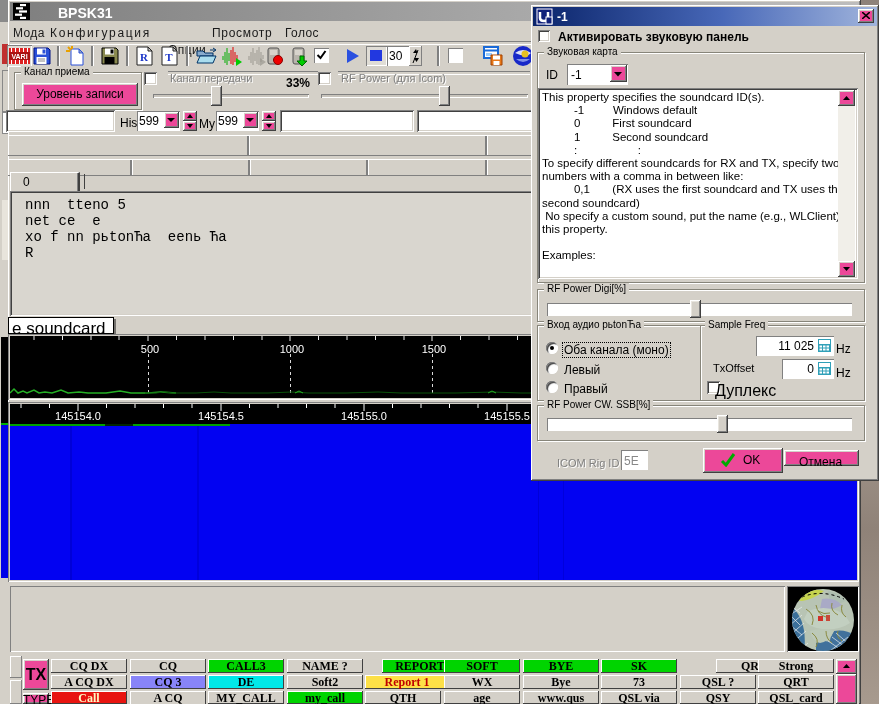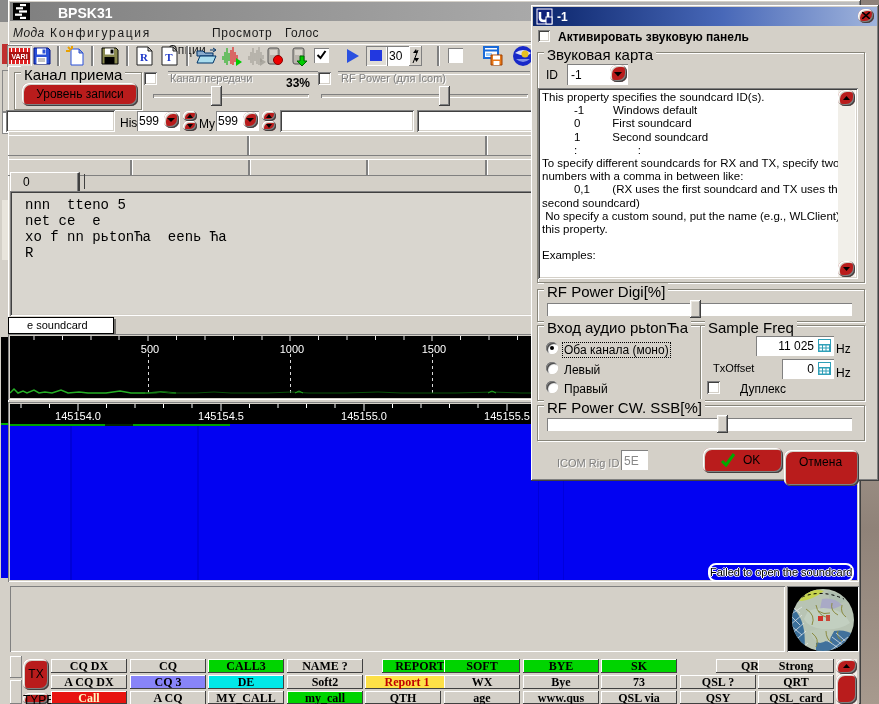--- a/index.html
+++ b/index.html
@@ -2,22 +2,22 @@
 <html><head><meta charset="utf-8"><style>
 html,body{margin:0;padding:0;}
 body{width:879px;height:704px;overflow:hidden;position:relative;
  font-family:"Liberation Sans",sans-serif;font-size:11px;color:#000;background:#d4d0c8;}
 .abs{position:absolute;}
 .raised{box-shadow:inset -1px -1px 0 #404040,inset 1px 1px 0 #fff,inset -2px -2px 0 #808080,inset 2px 2px 0 #d4d0c8;background:#d4d0c8;}
 .raised1{box-shadow:inset -1px -1px 0 #808080,inset 1px 1px 0 #fff;background:#d4d0c8;}
 .sunken{box-shadow:inset 1px 1px 0 #808080,inset -1px -1px 0 #fff,inset 2px 2px 0 #404040,inset -2px -2px 0 #d4d0c8;background:#fff;}
 .sunken1{box-shadow:inset 1px 1px 0 #808080,inset -1px -1px 0 #fff;background:#fff;}
 .gb{position:absolute;border:1px solid #87857a;box-shadow:1px 1px 0 #fff,inset 1px 1px 0 #fff;}
-.gbl{position:absolute;background:#d4d0c8;padding:0 3px;top:-7px;font-size:15px;}
-.btn{box-shadow:inset -1px -1px 0 #404040,inset 1px 1px 0 #fff,inset -2px -2px 0 #808080,inset 2px 2px 0 #d4d0c8;background:#b91c1c;text-align:center;border-radius:7px;}
+.gbl{position:absolute;background:#d4d0c8;padding:0 3px;top:-7px;font-size:10px;}
+.btn{box-shadow:inset -1px -1px 0 #404040,inset 1px 1px 0 #fff,inset -2px -2px 0 #808080,inset 2px 2px 0 #d4d0c8;background:#ec4899;text-align:center;}
 .cb{position:absolute;width:11px;height:11px;background:#fff;box-shadow:inset 1px 1px 0 #808080,inset -1px -1px 0 #fff,inset 2px 2px 0 #404040,inset -2px -2px 0 #d4d0c8;}
 .gray{color:#808080;text-shadow:1px 1px 0 #fff;}
 .sep{position:absolute;width:2px;background:#808080;box-shadow:1px 0 0 #fff;}
 .mac{position:absolute;height:14px;box-shadow:inset -1px -1px 0 #404040,inset 1px 1px 0 #fff;background:#d4d0c8;
  font-family:"Liberation Serif",serif;font-weight:bold;font-size:12px;text-align:center;line-height:14px;}
 </style></head>
 <body>
 
 <div class="abs" style="left:861px;top:0;width:18px;height:704px;background:linear-gradient(180deg,#8d8179 0%,#a59a90 18%,#938379 35%,#ab9f94 55%,#8f8278 75%,#a79a8e 100%);"></div>
 
@@ -42,21 +42,21 @@
           <rect x="3" y="4.2" width="7" height="2.2"></rect>
           <rect x="6" y="7.4" width="8" height="2.2"></rect>
           <rect x="2" y="10.6" width="7" height="2.2"></rect>
           <rect x="7" y="13.8" width="6" height="2.2"></rect>
         </g>
   </svg>
   <span style="position:absolute;left:21px;top:3px;font-weight:bold;font-size:14px;color:#fff;margin-left:27px;">BPSK31</span>
  </div>
 
  <div class="abs" style="left:2px;top:22px;width:525px;height:20px;font-size:12px;letter-spacing:0.4px;color:#1a1a1a;">
-  <span class="abs" style="left:3px;top:4px;font-style:italic;">Мода</span>
+  <span class="abs" style="left:3px;top:4px;">Мода</span>
   <span class="abs" style="left:40px;top:4px;letter-spacing:1.7px;">Конфигурация</span>
   <span class="abs" style="left:158px;top:21px;">Опции</span>
   <span class="abs" style="left:202px;top:4px;letter-spacing:0.7px;">Просмотр</span>
   <span class="abs" style="left:275px;top:4px;">Голос</span>
  </div>
  <div class="abs" style="left:2px;top:41px;width:525px;height:2px;border-top:1px solid #808080;border-bottom:1px solid #fff;"></div>
 
  <div class="abs" id="toolbar" style="left:2px;top:43px;width:525px;height:26px;">
 
   <div class="abs" style="left:-3px;top:2px;width:25px;height:22px;background:#e0ddd6;box-shadow:inset 1px 1px 0 #808080,inset -1px -1px 0 #fff;">
@@ -304,21 +304,21 @@
  <div class="abs" style="left:76px;top:174px;width:1px;height:15px;background:#404040;"></div>
 
  <div class="abs" style="left:2px;top:191px;width:847px;height:125px;background:#d9d6cf;box-shadow:inset 1px 1px 0 #808080,inset -1px -1px 0 #fff,inset 2px 2px 0 #404040,inset -2px -2px 0 #d4d0c8;">
   <div style="position:absolute;left:15px;top:6px;font-family:'Liberation Mono',monospace;font-size:14px;line-height:16px;white-space:pre;">nnn  tteno 5
 net ce  e
 xo f nn pьtonЋa  eenь Ћa
 R</div>
  </div>
 
  <div class="abs" style="left:0px;top:317px;width:104px;height:15px;background:#fff;border:1px solid #000;box-shadow:2px 2px 0 rgba(0,0,0,.45);">
-  <span style="position:absolute;left:18px;top:1px;font-size:11px;">e soundcard</span>
+  <span style="position:absolute;left:3px;top:1px;font-size:17px;">e soundcard</span>
  </div>
 
  <div class="abs" id="spectrum" style="left:0px;top:334px;width:851px;height:66px;background:#d4d0c8;box-shadow:inset 1px 1px 0 #808080,inset -1px -1px 0 #fff;">
   <div class="abs" style="left:2px;top:2px;width:847px;height:62px;background:#000;">
   <svg width="847" height="62" style="position:absolute;left:0;top:0;">
    <g stroke="#e8e8e8">
             <path d="M24 0 V4 M52.5 0 V4 M81 0 V4 M109 0 V4 M138 0 V5 M166.5 0 V4 M195 0 V4 M223.5 0 V4 M252 0 V4 M280 0 V5 M308.5 0 V4 M337 0 V4 M365.5 0 V4 M394 0 V4 M422 0 V5 M450.5 0 V4 M479 0 V4 M507.5 0 V4"></path>
           </g>
    <g stroke="#d8d8d8" stroke-dasharray="3,3">
             <line x1="138.5" y1="18" x2="138.5" y2="60"></line>
@@ -347,23 +347,20 @@
     <text x="497" y="16" fill="#fff" font-size="11" text-anchor="middle" font-family="Liberation Sans">145155.5</text>
    </svg>
   </div>
   <div class="abs" id="wf" style="left:2px;top:22px;width:847px;height:156px;background:#0202f2;">
    <div class="abs" style="left:0;top:0;width:220px;height:2px;background:#00a000;"></div>
    <div class="abs" style="left:95px;top:0;width:28px;height:2px;background:#002800;"></div>
    <div class="abs" style="left:60px;top:2px;width:2px;height:154px;background:#0000d8;"></div>
    <div class="abs" style="left:187px;top:2px;width:2px;height:154px;background:#0000dc;"></div>
    <div class="abs" style="left:528px;top:2px;width:1px;height:154px;background:#0000d8;"></div>
    <div class="abs" style="left:553px;top:2px;width:1px;height:154px;background:#0000dc;"></div>
-   <div class="abs" style="left:698px;top:139px;width:142px;height:15px;border:2px solid #fff;border-radius:8px;
-     text-align:center;font-size:11px;color:#000;line-height:14px;white-space:nowrap;
-     text-shadow:-1px 0 0 #fff,1px 0 0 #fff,0 -1px 0 #fff,0 1px 0 #fff;">Failed to open the soundcard</div>
   </div>
  </div>
 
  <div class="abs" id="txpanel" style="left:0px;top:582px;width:851px;height:74px;background:#d4d0c8;">
   <div class="abs" style="left:2px;top:4px;width:775px;height:66px;box-shadow:inset 1px 1px 0 #808080,inset -1px -1px 0 #fff;background:#d4d0c8;"></div>
   <div class="abs" style="left:779px;top:4px;width:72px;height:66px;box-shadow:inset 1px 1px 0 #808080,inset -1px -1px 0 #fff;background:#000;">
    <svg width="70" height="64" style="position:absolute;left:1px;top:1px;">
     <defs>
             <clipPath id="gc">
               <circle cx="35" cy="33" r="31"></circle>
@@ -389,21 +386,21 @@
      <rect x="30" y="29" width="5" height="5" fill="#d03028"></rect>
             <rect x="38" y="28" width="4" height="6" fill="#c84838"></rect>
     </g>
   </svg>
   </div>
  </div>
 
  <div class="abs" id="macros" style="left:0px;top:656px;width:851px;height:48px;background:#d4d0c8;">
   <div class="abs raised1" style="left:2px;top:0px;width:12px;height:22px;"></div>
   <div class="abs raised1" style="left:2px;top:24px;width:12px;height:24px;"></div>
-  <div class="btn abs" style="left:15px;top:3px;width:26px;height:31px;"><span style="font-size:12px;line-height:31px;">TX</span></div>
+  <div class="btn abs" style="left:15px;top:3px;width:26px;height:31px;"><span style="font-size:16px;line-height:31px;font-weight:bold;">TX</span></div>
   <div class="btn abs" style="left:15px;top:37px;width:26px;height:11px;"><span style="font-size:12px;">TYPE?</span></div>
   <div class="mac" style="left:43px;top:3px;width:76px;background:#d4d0c8;color:#000;height:14px;">CQ DX</div>
   <div class="mac" style="left:122px;top:3px;width:76px;background:#d4d0c8;color:#000;height:14px;">CQ</div>
   <div class="mac" style="left:200px;top:3px;width:76px;background:#00d400;color:#000;height:14px;">CALL3</div>
   <div class="mac" style="left:279px;top:3px;width:76px;background:#d4d0c8;color:#000;height:14px;">NAME ?</div>
   <div class="mac" style="left:374px;top:3px;width:76px;background:#00d400;color:#000;height:14px;">REPORT</div>
   <div class="mac" style="left:436px;top:3px;width:76px;background:#00d400;color:#000;height:14px;">SOFT</div>
   <div class="mac" style="left:515px;top:3px;width:76px;background:#00d400;color:#000;height:14px;">BYE</div>
   <div class="mac" style="left:593px;top:3px;width:76px;background:#00d400;color:#000;height:14px;">SK</div>
   <div class="mac" style="left:672px;top:3px;width:76px;background:#d4d0c8;color:#000;height:14px;margin-left:36px;">QRZ</div>
@@ -550,35 +547,35 @@
             <rect x="5" y="6.5" width="2.5" height="2"></rect>
             <rect x="8.5" y="6.5" width="2.5" height="2"></rect>
             <rect x="1.5" y="9.5" width="2.5" height="2"></rect>
             <rect x="5" y="9.5" width="2.5" height="2"></rect>
             <rect x="8.5" y="9.5" width="2.5" height="2"></rect>
           </g>
         </svg>
   </div>
   <span class="abs" style="left:135px;top:40px;font-size:12px;">Hz</span>
   <div class="cb" style="left:6px;top:55px;width:13px;height:13px;"></div>
-  <span class="abs" style="left:39px;top:56px;font-size:12px;">Дуплекс</span>
+  <span class="abs" style="left:14px;top:56px;font-size:16px;">Дуплекс</span>
  </div>
 
  <div class="gb" style="left:6px;top:400px;width:326px;height:34px;">
   <span class="gbl" style="left:6px;">RF Power CW. SSB[%]</span>
   <div class="abs sunken1" style="left:9px;top:12px;width:305px;height:13px;background:#fff;"></div>
   <div class="abs" style="left:179px;top:9px;width:11px;height:18px;background:#d4d0c8;box-shadow:inset -1px -1px 0 #404040,inset 1px 1px 0 #fff,inset -2px -2px 0 #808080,inset 2px 2px 0 #e8e5de;"></div>
  </div>
 
  <span class="abs gray" style="left:26px;top:452px;font-size:11px;">ICOM Rig ID</span>
  <div class="abs sunken1" style="left:90px;top:445px;width:27px;height:20px;">
       <span style="position:absolute;left:3px;top:4px;font-size:12px;color:#888;">5E</span>
     </div>
  <div class="btn abs" style="left:172px;top:443px;width:80px;height:25px;">
   <svg width="16" height="14" style="position:absolute;left:17px;top:5px;">
         <path d="M2 8 l4 4 l8 -11" stroke="#0a0" stroke-width="3" fill="none"></path>
       </svg>
   <span style="position:absolute;left:40px;top:5px;font-size:12px;">OK</span>
  </div>
- <div class="btn abs" style="left:253px;top:445px;width:75px;height:36px;">
+ <div class="btn abs" style="left:253px;top:445px;width:75px;height:16px;">
   <span style="position:absolute;left:15px;top:5px;font-size:12px;">Отмена</span>
  </div>
 </div>
 
 </body></html>

